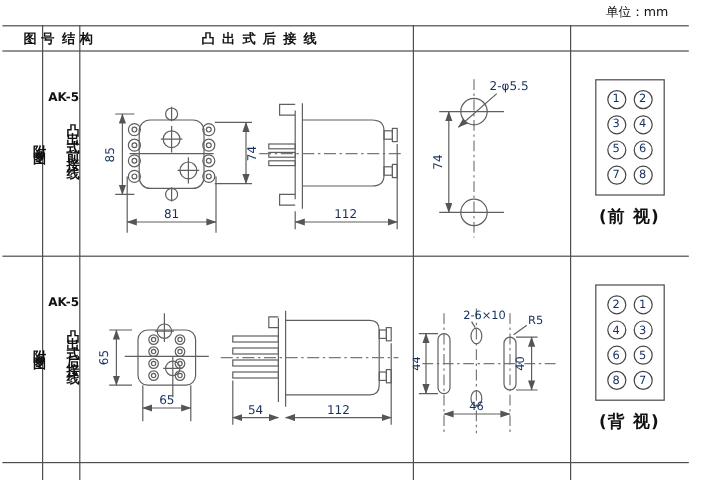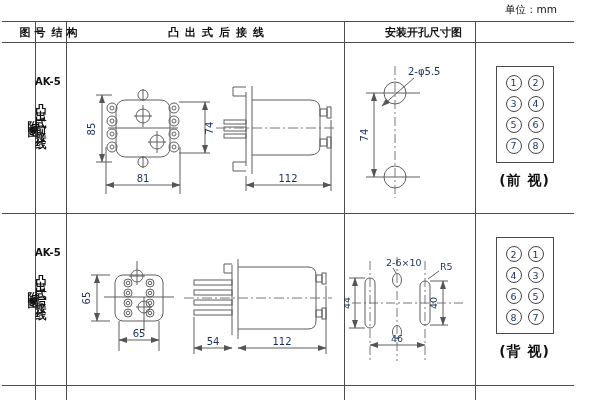--- a/index.html
+++ b/index.html
@@ -6,21 +6,21 @@
   .sheet{position:relative;width:600px;height:400px;background:#fff;overflow:hidden;
          font-family:"DejaVu Sans","Liberation Sans",sans-serif;color:#1a1a1a;padding-left:44px;}
   .hline{position:absolute;height:1px;background:#4d4d4d;}
   .vline{position:absolute;width:1px;background:#4d4d4d;}
   .cell{position:absolute;display:flex;align-items:center;justify-content:center;margin-left:14px;}
   .hdr{font-size:11px;font-weight:600;color:#111;}
   .hdr-outline{letter-spacing:6px;}
   .unit{position:absolute;top:3px;left:505px;width:70px;font-size:10.5px;color:#111;text-align:left;}
   .vtext{writing-mode:vertical-rl;text-orientation:upright;letter-spacing:7px;
          font-size:11px;font-weight:600;color:#111;line-height:1;}
-  .structcell{position:absolute;display:flex;flex-direction:column;align-items:flex-start;
+  .structcell{position:absolute;display:flex;flex-direction:column;align-items:flex-end;
               padding-top:34px;box-sizing:border-box;gap:7px;}
   .model{font-size:10px;font-weight:600;color:#111;}
   .termcell{position:absolute;display:flex;flex-direction:column;align-items:center;justify-content:center;gap:9px;}
   .term-box{width:38px;border:1.5px solid #4a4a4a;padding:8px 9px;display:flex;flex-direction:column;gap:5px;background:#fff;}
   .term-row{display:flex;justify-content:space-between;}
   .tc{width:16px;height:16px;border:1.3px solid #444;border-radius:50%;display:flex;
       align-items:center;justify-content:center;font-size:9.5px;color:#16305e;box-sizing:border-box;}
   .term-cap{font-size:14px;font-weight:600;color:#111;letter-spacing:1px;}
   svg text{font-family:"DejaVu Sans","Liberation Sans",sans-serif;}
 </style>
@@ -44,21 +44,20 @@
   <div class="hline" style="top:213px;left:2px;width:572px;"></div>
   <div class="hline" style="top:385px;left:2px;width:572px;"></div>
   <div class="vline" style="left:35px;top:21px;height:379px;"></div>
   <div class="vline" style="left:66px;top:21px;height:379px;"></div>
   <div class="vline" style="left:344px;top:21px;height:379px;"></div>
   <div class="vline" style="left:475px;top:21px;height:379px;"></div>
 
   <div class="cell hdr" style="left:2px;top:22px;width:33px;height:20px;">图 号</div>
   <div class="cell hdr" style="left:35px;top:22px;width:31px;height:20px;text-align:right;">结 构</div>
   <div class="cell hdr hdr-outline" style="left:66px;top:22px;width:278px;height:20px;">凸出式后接线</div>
-  <div class="cell hdr" style="left:344px;top:22px;width:131px;height:20px;">安装开孔尺寸图</div>
 
   <div class="cell" style="left:2px;top:42px;width:33px;height:171px;">
     <div class="vtext">附图9</div>
   </div>
   <div class="structcell" style="left:35px;top:42px;width:31px;height:171px;">
     <span class="model">AK-5</span>
     <span class="vtext">凸出式前接线</span>
   </div>
 
   <svg style="position:absolute;left:66px;top:42px;" width="278" height="171" viewBox="0 0 278 171">

